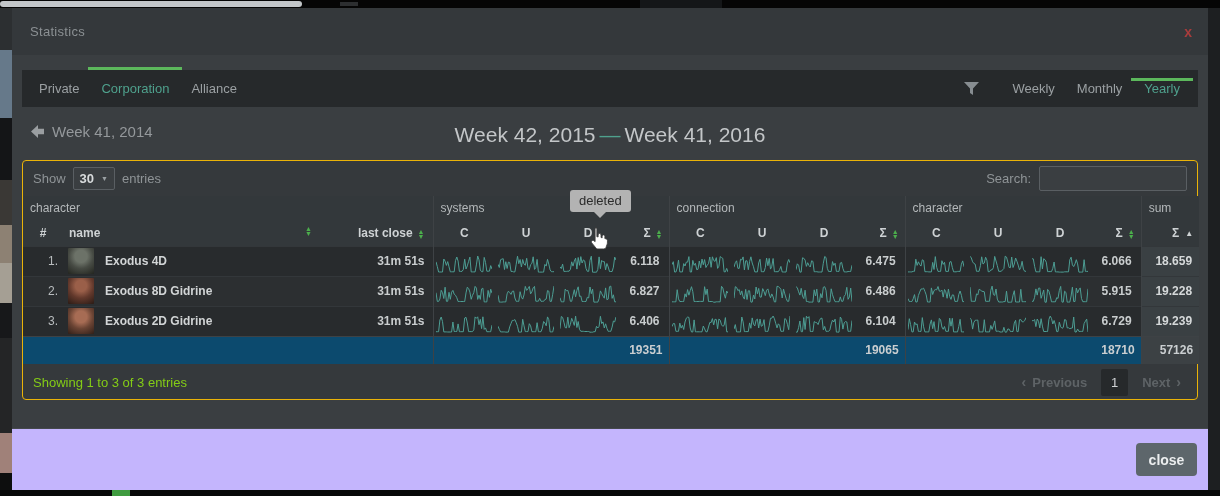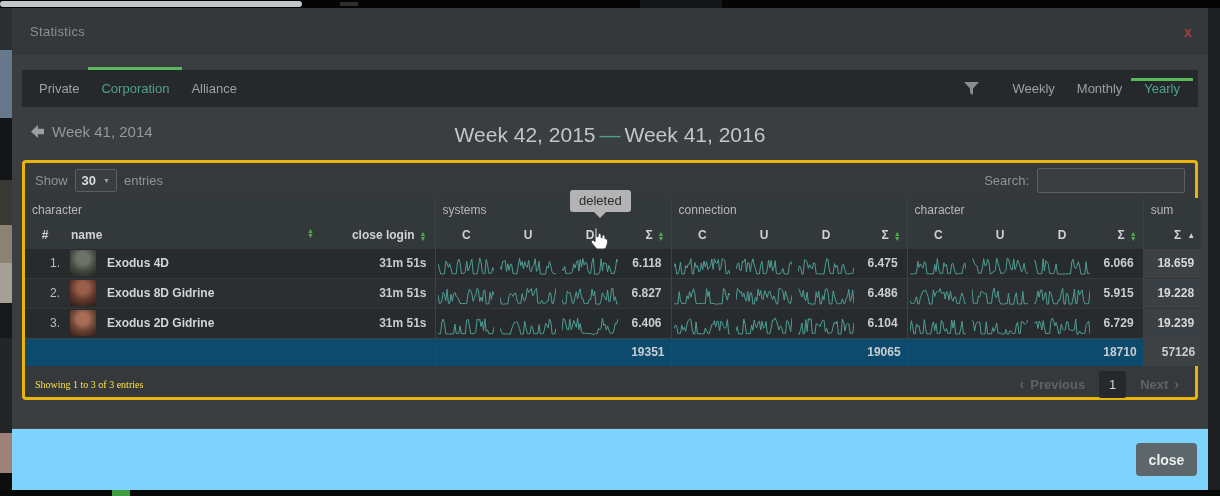--- a/index.html
+++ b/index.html
@@ -33,21 +33,21 @@
   .tabbar-right { margin-left:auto; display:flex; align-items:center; padding-right:7px; }
   .funnel { margin-right:22px; display:flex; align-items:center; cursor:pointer; }
 
   
   .weeknav { position:relative; margin-top:16px; height:28px; }
   .prevweek { position:absolute; left:8px; top:0; display:flex; align-items:center; gap:7px; color:#94989b; font-size:15px; cursor:pointer; }
   .range { position:absolute; left:0; right:0; top:0; text-align:center; color:#c3c6c8; font-size:21px; }
   .range .sep { color:#4fa18d; padding:0 4px; }
 
   
-  .panel { margin-top:9px; height:240px; background:#35393c; border:3px solid #eab308; border-radius:4px; }
+  .panel { margin-top:9px; height:240px; background:#35393c; border:1px solid #eab308; border-radius:4px; }
   .controls { height:35px; display:flex; align-items:center; padding:0 10px; }
   .ctl-label { color:#8f9497; font-size:13px; }
   .entries-select { margin:0 7px; display:inline-flex; align-items:center; border:1px solid #5a5f63; background:#3a3e41; height:23px; padding:0 6px; border-radius:2px; color:#d8dbdc; font-size:13px; font-weight:bold; cursor:pointer; }
   .entries-select::after { content:"▼"; font-size:7px; color:#9aa0a3; margin-left:7px; }
   .search-wrap { margin-left:auto; display:flex; align-items:center; gap:8px; }
   .search-input { width:148px; height:25px; border:1px solid #5a5f63; background:#3a3e41; border-radius:2px; color:#d8dbdc; font-size:13px; padding:0 6px; outline:none; }
 
   
   table { width:100%; border-collapse:collapse; table-layout:fixed; }
   th, td { font-size:12px; overflow:hidden; white-space:nowrap; }
@@ -76,28 +76,28 @@
   th.sumcol, td.sumcol { background:#383e41; }
   tfoot td { height:28px; background:#0c4a6e; color:#caced0; font-weight:bold; text-align:right; padding-right:6px; border-top:1px solid #3e4245; }
   tfoot td.sumfoot { background:#3c4144; }
 
   .sort { display:inline-block; vertical-align:middle; margin-left:5px; }
   .sort b { display:block; font-size:7px; line-height:5px; color:#4cae4c; font-weight:normal; }
   .asc { display:inline-block; vertical-align:middle; margin-left:6px; font-size:8px; color:#cfd3d5; }
 
   
   .tablefoot { height:36px; display:flex; align-items:center; padding:0 10px; }
-  .showing { color:#fde047; font-size:10px;font-family:Liberation Serif, serif; }
+  .showing { color:#84cc16; font-size:13px; }
   .paging { margin-left:auto; display:flex; align-items:center; gap:14px; }
   .page-btn { color:#5e6366; font-size:13px; cursor:pointer;font-weight:bold; }
   .page-btn .chev { font-size:14px; padding:0 6px; }
   .page-cur { width:27px; height:27px; background:#26292b; border-radius:2px; color:#cfd2d4; font-size:13px; display:flex; align-items:center; justify-content:center; cursor:pointer; }
 
   
-  .modal-footer { position:absolute; left:0; bottom:0; width:100%; height:62px; background:#7dd3fc; border-top:1px solid #45494d; display:flex; align-items:center; justify-content:flex-end; padding-right:11px; }
+  .modal-footer { position:absolute; left:0; bottom:0; width:100%; height:62px; background:#c4b5fd; border-top:1px solid #45494d; display:flex; align-items:center; justify-content:flex-end; padding-right:11px; }
   .close-btn { width:61px; height:33px; background:#5d666b; border:none; border-radius:4px; color:#eceeef; font-size:14px; font-weight:bold; font-family:"Liberation Sans", sans-serif; cursor:pointer; }
 
   
   .tooltip { position:absolute; left:570px; top:190px; background:#b3b3b3; color:#2b2b2b; font-size:13px; padding:3px 9px 4px; border-radius:3px; z-index:50; }
   .tooltip::after { content:""; position:absolute; left:50%; bottom:-6px; margin-left:-6px; border:6px solid transparent; border-top-color:#b3b3b3; border-bottom:none; }
   .cursor { position:absolute; left:588px; top:226px; z-index:60; }
 </style>
 </head>
 <body>
 
@@ -213,21 +213,21 @@
               <th colspan="4" class="gb">connection</th>
               <th colspan="4" class="gb">character</th>
               <th class="gb">sum</th>
             </tr>
             <tr class="cols">
               <th class="c-num">#</th>
               <th colspan="2" class="c-name"><span>name</span><span class="sort" style="float:right">
                     <b>▲</b>
                     <b>▼</b>
                   </span></th>
-              <th class="c-login"><span>close login</span><span class="sort"><b>▲</b><b>▼</b></span></th>
+              <th class="c-login"><span>last close</span><span class="sort"><b>▲</b><b>▼</b></span></th>
               <th class="c-letter gb">C</th>
               <th class="c-letter">U</th>
               <th class="c-letter">D</th>
               <th class="c-sigma"><span>Σ</span><span class="sort"><b>▲</b><b>▼</b></span></th>
               <th class="c-letter gb">C</th>
               <th class="c-letter">U</th>
               <th class="c-letter">D</th>
               <th class="c-sigma"><span>Σ</span><span class="sort"><b>▲</b><b>▼</b></span></th>
               <th class="c-letter gb">C</th>
               <th class="c-letter">U</th>

